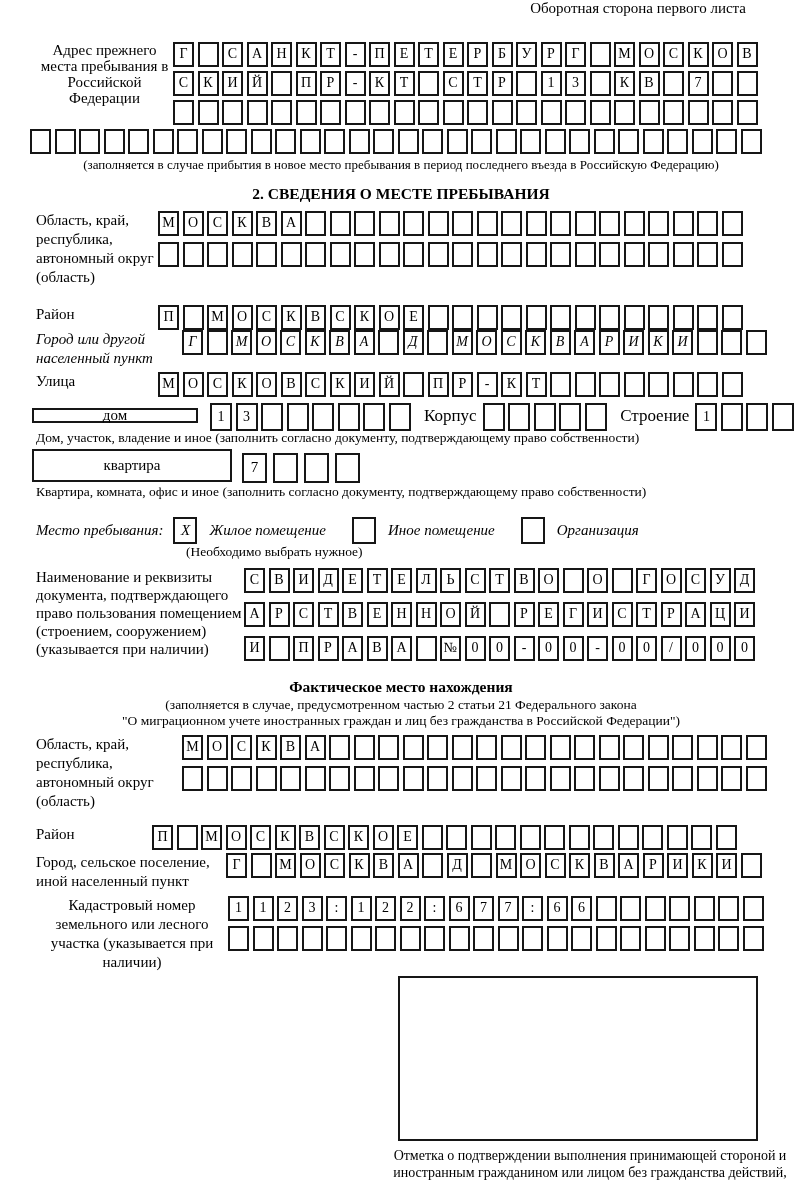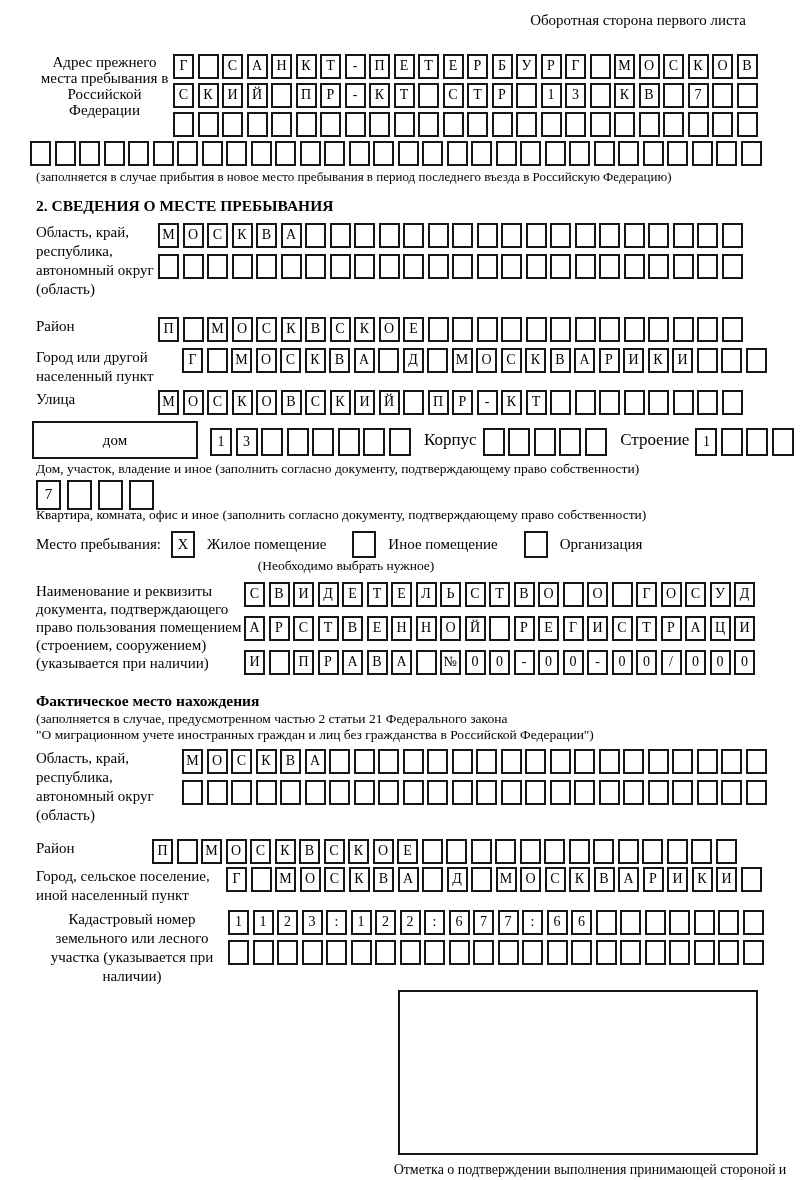--- a/index.html
+++ b/index.html
@@ -1,67 +1,67 @@
 <!DOCTYPE html>
 <html><head>
 <meta charset="utf-8">
 <style>
   * { box-sizing: border-box; }
   html, body { margin: 0; padding: 0; background: #fff; }
   body { font-family: "Liberation Serif", "DejaVu Serif", serif; color: #000; }
-  .page { width: 800px; height: 1180px; padding: 12px 0 0 36px; position: relative; overflow: hidden; background: #fff; }
+  .page { width: 800px; height: 1180px; padding: 0 0 0 36px; position: relative; overflow: hidden; background: #fff; }
 
   .hdr { text-align: right; padding-right: 54px; font-size: 15px; height: 18px; }
 
   .field { display: flex; align-items: flex-start; }
   .lbl { font-size: 15px; line-height: 19px; flex: 0 0 auto; }
   .cellcol { flex: 0 0 auto; }
 
   .cells { white-space: nowrap; height: 25px; }
   .cells + .cells { margin-top: 4px; }
   .cell { display: inline-block; width: 21px; height: 25px; border: 2px solid #161616;
           margin-right: 3.5px; text-align: center; font-size: 14px; line-height: 20px;
           vertical-align: top; }
   .cell-lg { width: 22px; height: 28px; line-height: 23px; }
   .cell-xl { width: 25px; height: 30px; line-height: 25px; margin-right: 6px; font-size: 15px; }
 
   .prev { margin-top: 24px; }
   .prev-lbl { width: 137px; line-height: 16px; text-align: center; }
   .full-row { margin-left: -6px; margin-top: 4px; }
 
   .note { font-size: 13px; margin-top: 3px; height: 15px; line-height: 15px; }
-  .center { width: 730px; text-align: left; }
+  .center { width: 730px; text-align: center; }
 
   .s2-title { font-weight: bold; font-size: 15.5px; margin-top: 13px; height: 19px; }
 
   .region-f { margin-top: 7px; min-height: 64px; }
   .region-f .lbl { width: 122px; }
   .region-f .cells + .cells { margin-top: 6px; }
   .district-f { margin-top: 18px; }
   .district-f .lbl { width: 122px; }
-  .city-f { margin-top: 6px; }
+  .city-f { margin-top: 0; font-style: italic; }
   .city-f .lbl { width: 146px; }
   .street-f { margin-top: 4px; }
   .street-f .lbl { width: 122px; }
 
   .house-row { margin-top: 6px; display: flex; align-items: center; }
   .wide-box { border: 2px solid #161616; display: flex; align-items: center; justify-content: center; font-size: 15px; }
-  .house-box { width: 166px; height: 38px; margin-left: -4px; margin-right: 12px; }
+  .house-box { width: 166px; height: 15px; margin-left: -4px; margin-right: 12px; }
   .inline-lbl { font-size: 17px; margin: 0 6px 0 10px; }
   .small-note { font-size: 13.5px; margin-top: 2px; height: 16px; }
 
   .apt-row { margin-top: 3px; display: flex; align-items: center; }
   .apt-box { width: 200px; height: 33px; margin-left: -4px; margin-right: 10px; }
 
-  .stay-row { margin-top: 7px; display: flex; align-items: center; height: 28px; font-size: 15px; }
+  .stay-row { margin-top: 16px; display: flex; align-items: center; height: 28px; font-size: 15px; font-style: italic; }
   .chk { width: 24px; height: 27px; border: 2px solid #161616; display: inline-flex;
          align-items: center; justify-content: center; font-size: 15px; flex: 0 0 auto; }
   .stay-lbl { margin-right: 10px; }
   .opt-lbl { margin: 0 26px 0 12px; }
-  .stay-note { font-size: 13.5px; margin-left: 150px; width: 320px; text-align: center; height: 16px; }
+  .stay-note { font-size: 13.5px; margin-left: 150px; width: 320px; text-align: left; height: 16px; }
 
   .doc-f { margin-top: 8px; min-height: 106px; }
   .doc-f .lbl { width: 208px; line-height: 18px; }
   .doc-f .cells + .cells { margin-top: 9px; }
 
   .fact-title { font-weight: bold; font-size: 15.5px; margin-top: 4px; height: 19px; }
   .fact-note { font-size: 13.5px; height: 16px; }
 
   .fregion-f { margin-top: 6px; min-height: 62px; }
   .fregion-f .lbl { width: 146px; }
@@ -125,20 +125,21 @@
     <div class="wide-box house-box">дом</div>
     <div class="cells"><span class="cell cell-lg">1</span><span class="cell cell-lg">3</span><span class="cell cell-lg">&nbsp;</span><span class="cell cell-lg">&nbsp;</span><span class="cell cell-lg">&nbsp;</span><span class="cell cell-lg">&nbsp;</span><span class="cell cell-lg">&nbsp;</span><span class="cell cell-lg">&nbsp;</span></div>
     <div class="inline-lbl">Корпус</div>
     <div class="cells"><span class="cell cell-lg">&nbsp;</span><span class="cell cell-lg">&nbsp;</span><span class="cell cell-lg">&nbsp;</span><span class="cell cell-lg">&nbsp;</span><span class="cell cell-lg">&nbsp;</span></div>
     <div class="inline-lbl">Строение</div>
     <div class="cells"><span class="cell cell-lg">1</span><span class="cell cell-lg">&nbsp;</span><span class="cell cell-lg">&nbsp;</span><span class="cell cell-lg">&nbsp;</span></div>
   </div>
   <div class="small-note">Дом, участок, владение и иное (заполнить согласно документу, подтверждающему право собственности)</div>
 
   <div class="apt-row">
+    <div class="wide-box apt-box">квартира</div>
     <div class="cells"><span class="cell cell-xl">7</span><span class="cell cell-xl">&nbsp;</span><span class="cell cell-xl">&nbsp;</span><span class="cell cell-xl">&nbsp;</span></div>
   </div>
   <div class="small-note">Квартира, комната, офис и иное (заполнить согласно документу, подтверждающему право собственности)</div>
 
   <div class="stay-row">
     <span class="stay-lbl">Место пребывания:</span>
     <span class="chk">X</span>
     <span class="opt-lbl">Жилое помещение</span>
     <span class="chk"></span>
     <span class="opt-lbl">Иное помещение</span>

